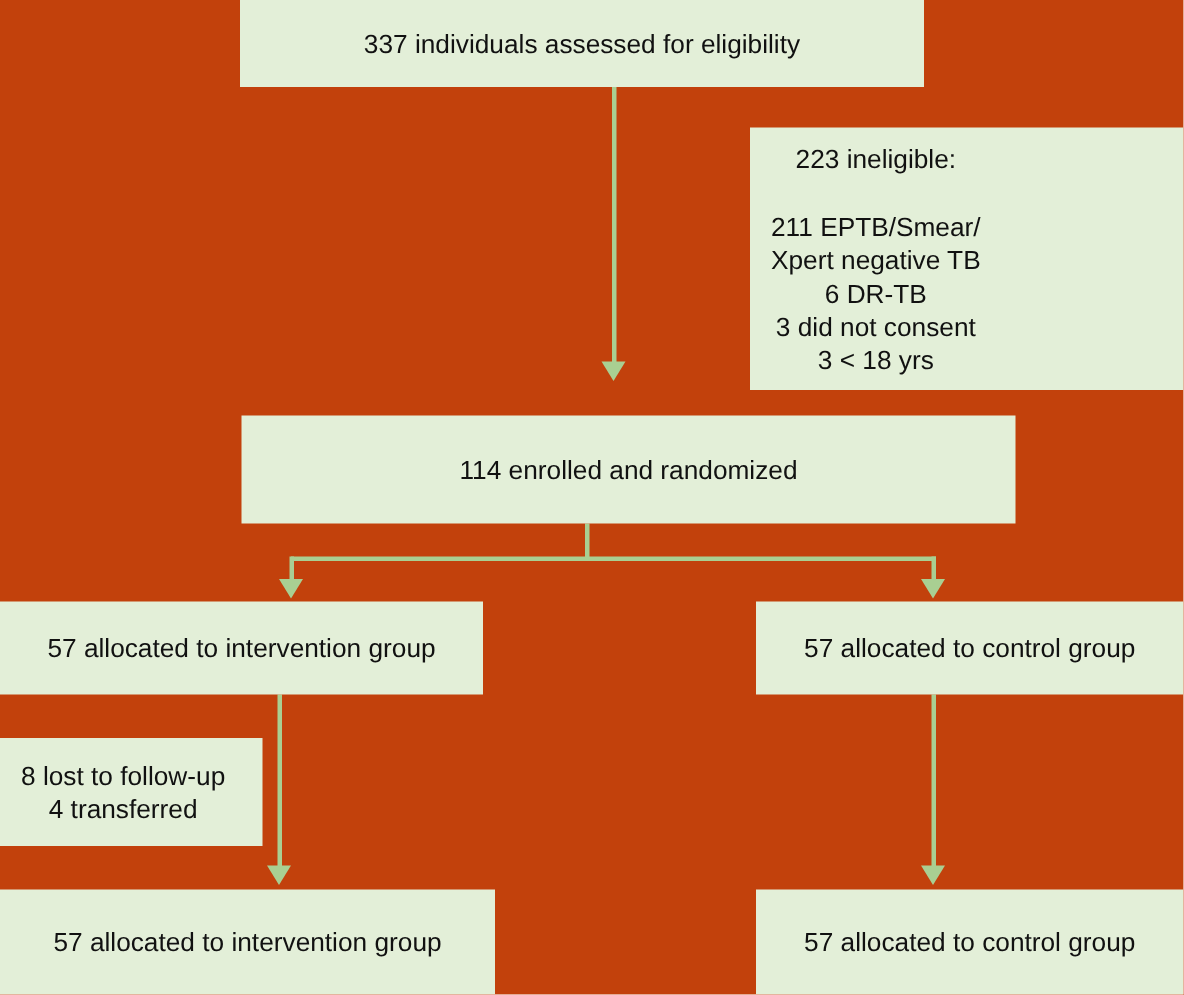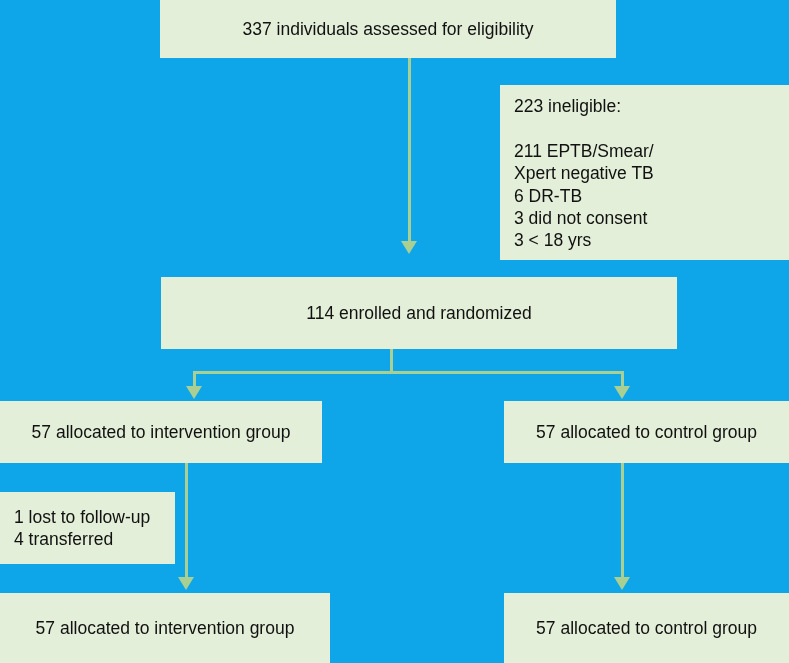--- a/index.html
+++ b/index.html
@@ -9,39 +9,39 @@
     background: #ffffff;
   }
   body {
     font-family: "Liberation Sans", sans-serif;
     color: #000000;
   }
   #flow-root {
     position: relative;
     width: 789px;
     height: 663px;
-    background: #0ea5e9;
+    background: #c2410c;
     overflow: hidden;
   }
   .node {
     position: absolute;
     background: #e3efd8;
     box-sizing: border-box;
     display: flex;
     align-items: center;
     color: #111111;
     line-height: 1.28;
   }
   .node.center {
     justify-content: center;
     text-align: center;
   }
   .node.left {
     justify-content: flex-start;
-    text-align: left;
+    text-align: center;
   }
   .node-text {
     display: block;
     white-space: pre-line;
   }
 
   
   #node-assessed      { left: 160px; top: 0px;   width: 456px; height: 58px;  font-size: 17.5px; padding: 0 14px; }
   #node-ineligible    { left: 500px; top: 85px;  width: 289px; height: 175px; font-size: 17.5px; padding: 10px 14px; align-items: flex-start; }
   #node-enrolled      { left: 161px; top: 277px; width: 516px; height: 72px;  font-size: 17.5px; padding: 0 14px; }
@@ -122,21 +122,21 @@
 
   <div class="node center" id="node-alloc-left">
     <span class="node-text">57 allocated to intervention group</span>
   </div>
 
   <div class="node center" id="node-alloc-right">
     <span class="node-text">57 allocated to control group</span>
   </div>
 
   <div class="node left" id="node-losses-left">
-    <span class="node-text">1 lost to follow-up
+    <span class="node-text">8 lost to follow-up
 4 transferred</span>
   </div>
 
   <div class="node center" id="node-final-left">
     <span class="node-text">57 allocated to intervention group</span>
   </div>
 
   <div class="node center" id="node-final-right">
     <span class="node-text">57 allocated to control group</span>
   </div>

